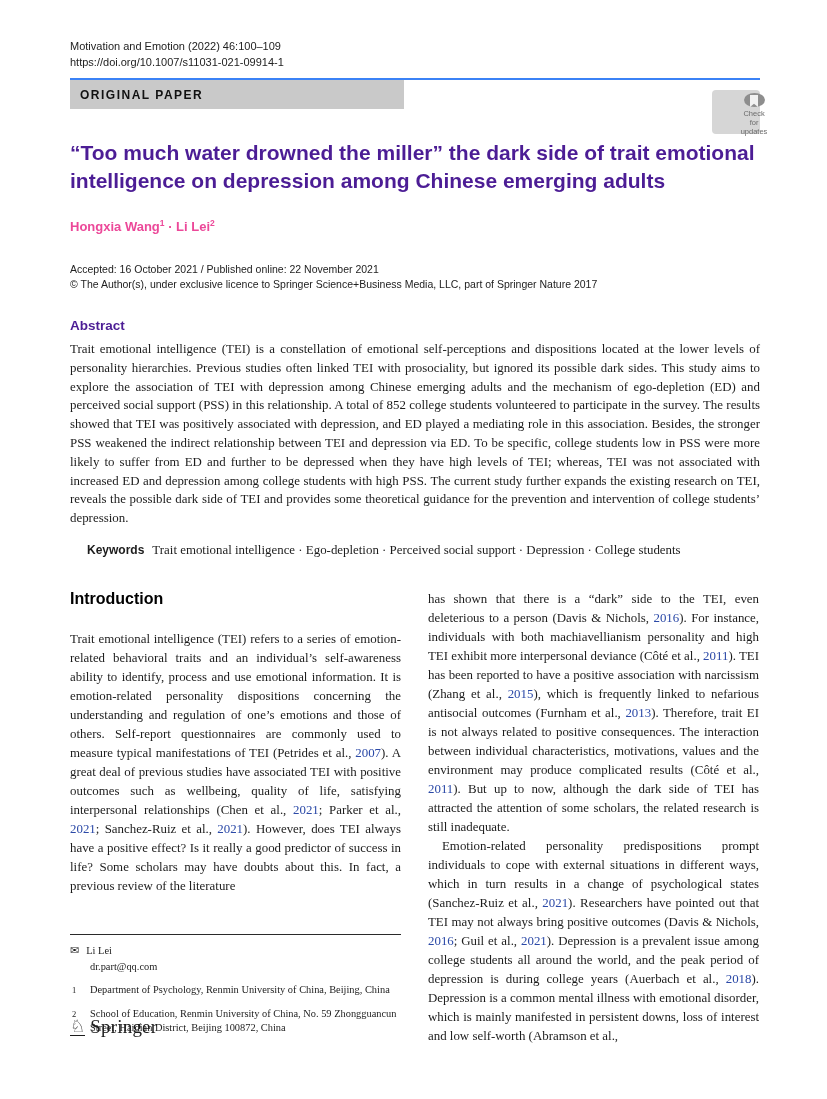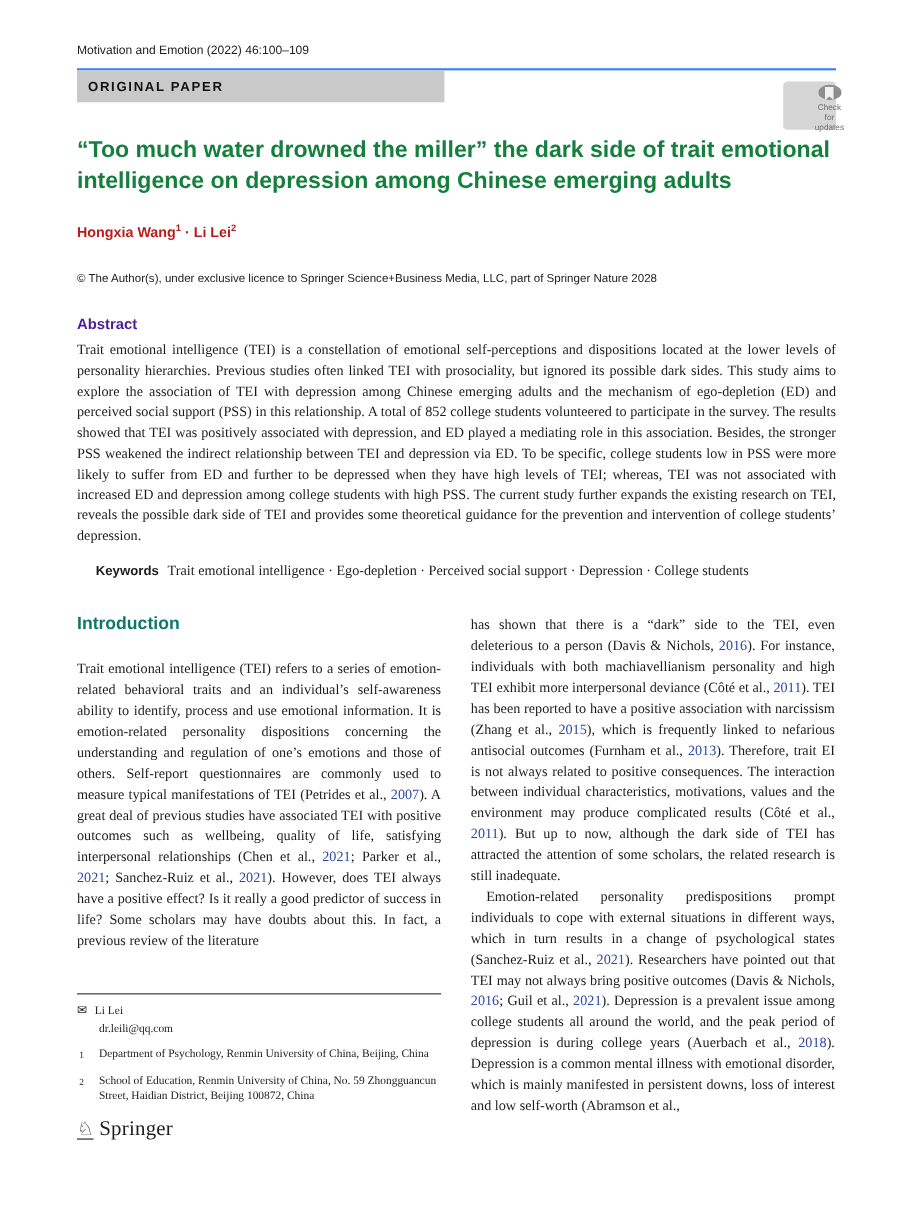--- a/index.html
+++ b/index.html
@@ -14,36 +14,36 @@
   .banner { margin-top:0; width:334px; height:29px; background:#c9c9c9; display:flex; align-items:center; padding-left:10px; }
   .banner span { font-family:"Liberation Sans", sans-serif; font-weight:bold; font-size:12px; letter-spacing:1.5px; color:#111; }
 
   
   .badge { position:absolute; right:0; top:10px; width:48px; height:44px; background:#d6d6d6; border-radius:4px; display:flex; flex-direction:column; align-items:center; padding-top:3px; cursor:pointer;padding-left:36px; }
   .badge-circle { width:21px; height:21px; border-radius:50%; background:#8e8e8e; display:flex; align-items:center; justify-content:center; }
   .badge-bookmark { width:8px; height:12px; background:#f2f2f2; clip-path:polygon(0 0,100% 0,100% 100%,50% 72%,0 100%); margin-top:2px; }
   .badge-text { font-family:"Liberation Sans", sans-serif; font-size:7.5px; line-height:9px; color:#6b6b6b; text-align:center; margin-top:2px; }
 
   
-  .title { margin-top:30px; font-family:"Liberation Sans", sans-serif; font-weight:bold; font-size:21px; line-height:28px; color:#15803d; }
-  .authors { margin-top:24px; font-family:"Liberation Sans", sans-serif; font-weight:bold; font-size:13px; color:#b91c1c; }
+  .title { margin-top:30px; font-family:"Liberation Sans", sans-serif; font-weight:bold; font-size:21px; line-height:28px; color:#4c1d95; }
+  .authors { margin-top:24px; font-family:"Liberation Sans", sans-serif; font-weight:bold; font-size:13px; color:#ec4899; }
   .authors sup { font-size:8.5px; }
   .dates { margin-top:28px; font-family:"Liberation Sans", sans-serif; font-size:10.5px; line-height:15px; color:#222; }
 
   
   .abs-head { margin-top:26px; font-family:"Liberation Sans", sans-serif; font-weight:bold; font-size:13.5px; color:#4c1d95; }
   .abs-text { margin-top:7px; font-size:12.9px; line-height:18.8px; text-align:justify; }
   .keywords { margin-top:15px; font-size:12.9px;padding-left:17px; }
   .kw-label { font-family:"Liberation Sans", sans-serif; font-weight:bold; font-size:12px; margin-right:8px; }
 
   
   .cols { margin-top:32px; display:flex; gap:27px; }
   .col { width:331px; position:relative; }
   .col-left { height:446px; }
-  .sec-head { font-family:"Liberation Sans", sans-serif; font-weight:bold; font-size:16px; color:#0f766e; margin-bottom:22px; }
+  .sec-head { font-family:"Liberation Sans", sans-serif; font-weight:bold; font-size:16px; color:#000000; margin-bottom:22px; }
   .para { font-size:12.9px; line-height:19px; text-align:justify; }
   .para.indent { text-indent:14px; }
   .cite { color:var(--cite,#2b49a7); }
   sup { line-height:0; }
 
   
   .footnotes { position:absolute; left:0; bottom:0; width:331px; }
   .fn-rule { border-top:1px solid #2a2a2a; margin-bottom:9px; }
   .fn { font-size:10.4px; line-height:14.5px; }
   .fn-corr { display:flex; gap:7px; }
@@ -58,20 +58,21 @@
   .sp-icon { font-size:17px; line-height:17px; border-bottom:1.5px solid #1c1c1c; padding-bottom:0px; }
   .sp-name { font-size:19px; letter-spacing:0.2px; }
 </style>
 </head>
 <body>
 
 <div class="page">
   <div class="content">
 
     <div class="jline">Motivation and Emotion (2022) 46:100–109</div>
+    <div class="jline">https://doi.org/10.1007/s11031-021-09914-1</div>
 
     <div class="banner-row">
       <div class="banner">
         <span>ORIGINAL PAPER</span>
       </div>
       <div class="badge">
         <div class="badge-circle">
           <div class="badge-bookmark"></div>
         </div>
         <div class="badge-text">
@@ -79,42 +80,43 @@
           <div>updates</div>
         </div>
       </div>
     </div>
 
     <div class="title">“Too much water drowned the miller” the dark side of trait emotional intelligence on depression among Chinese emerging adults</div>
 
     <div class="authors">Hongxia Wang<sup>1</sup> · Li Lei<sup>2</sup></div>
 
     <div class="dates">
-      <div>© The Author(s), under exclusive licence to Springer Science+Business Media, LLC, part of Springer Nature 2028</div>
+      <div>Accepted: 16 October 2021 / Published online: 22 November 2021</div>
+      <div>© The Author(s), under exclusive licence to Springer Science+Business Media, LLC, part of Springer Nature 2017</div>
     </div>
 
     <div class="abs-head">Abstract</div>
     <div class="abs-text">Trait emotional intelligence (TEI) is a constellation of emotional self-perceptions and dispositions located at the lower levels of personality hierarchies. Previous studies often linked TEI with prosociality, but ignored its possible dark sides. This study aims to explore the association of TEI with depression among Chinese emerging adults and the mechanism of ego-depletion (ED) and perceived social support (PSS) in this relationship. A total of 852 college students volunteered to participate in the survey. The results showed that TEI was positively associated with depression, and ED played a mediating role in this association. Besides, the stronger PSS weakened the indirect relationship between TEI and depression via ED. To be specific, college students low in PSS were more likely to suffer from ED and further to be depressed when they have high levels of TEI; whereas, TEI was not associated with increased ED and depression among college students with high PSS. The current study further expands the existing research on TEI, reveals the possible dark side of TEI and provides some theoretical guidance for the prevention and intervention of college students’ depression.</div>
 
     <div class="keywords">
       <span class="kw-label">Keywords</span><span>Trait emotional intelligence · Ego-depletion · Perceived social support · Depression · College students</span>
     </div>
 
     <div class="cols">
       <div class="col col-left">
         <div class="sec-head">Introduction</div>
         <div class="para">Trait emotional intelligence (TEI) refers to a series of emotion-related behavioral traits and an individual’s self-awareness ability to identify, process and use emotional information. It is emotion-related personality dispositions concerning the understanding and regulation of one’s emotions and those of others. Self-report questionnaires are commonly used to measure typical manifestations of TEI (Petrides et al., <span class="cite">2007</span>). A great deal of previous studies have associated TEI with positive outcomes such as wellbeing, quality of life, satisfying interpersonal relationships (Chen et al., <span class="cite">2021</span>; Parker et al., <span class="cite">2021</span>; Sanchez-Ruiz et al., <span class="cite">2021</span>). However, does TEI always have a positive effect? Is it really a good predictor of success in life? Some scholars may have doubts about this. In fact, a previous review of the literature</div>
 
         <div class="footnotes">
           <div class="fn-rule"></div>
           <div class="fn fn-corr">
             <span class="env">✉</span>
             <span>Li Lei</span>
           </div>
-          <div class="fn fn-email">dr.leili@qq.com</div>
+          <div class="fn fn-email">dr.part@qq.com</div>
           <div class="fn affil">
             <span class="no">1</span>
             <span class="txt">Department of Psychology, Renmin University of China, Beijing, China</span>
           </div>
           <div class="fn affil">
             <span class="no">2</span>
             <span class="txt">School of Education, Renmin University of China, No. 59 Zhongguancun Street, Haidian District, Beijing 100872, China</span>
           </div>
         </div>
       </div>

